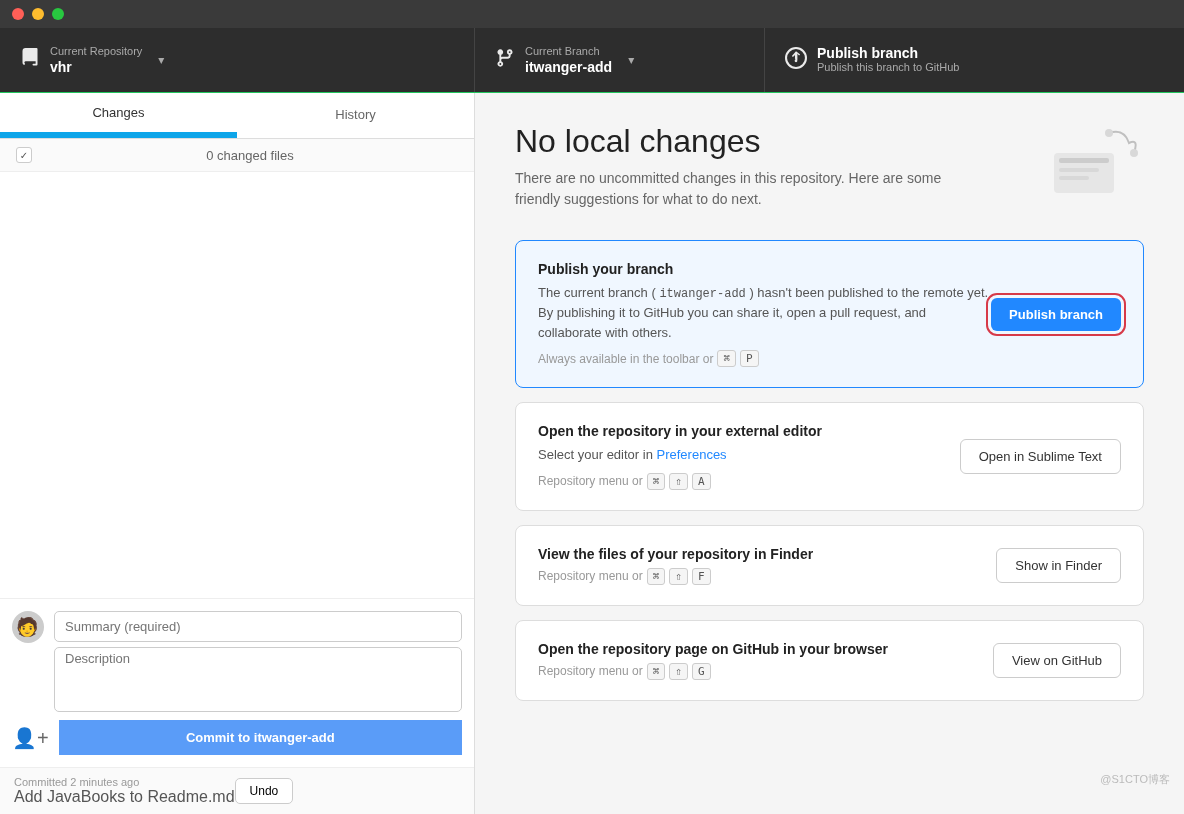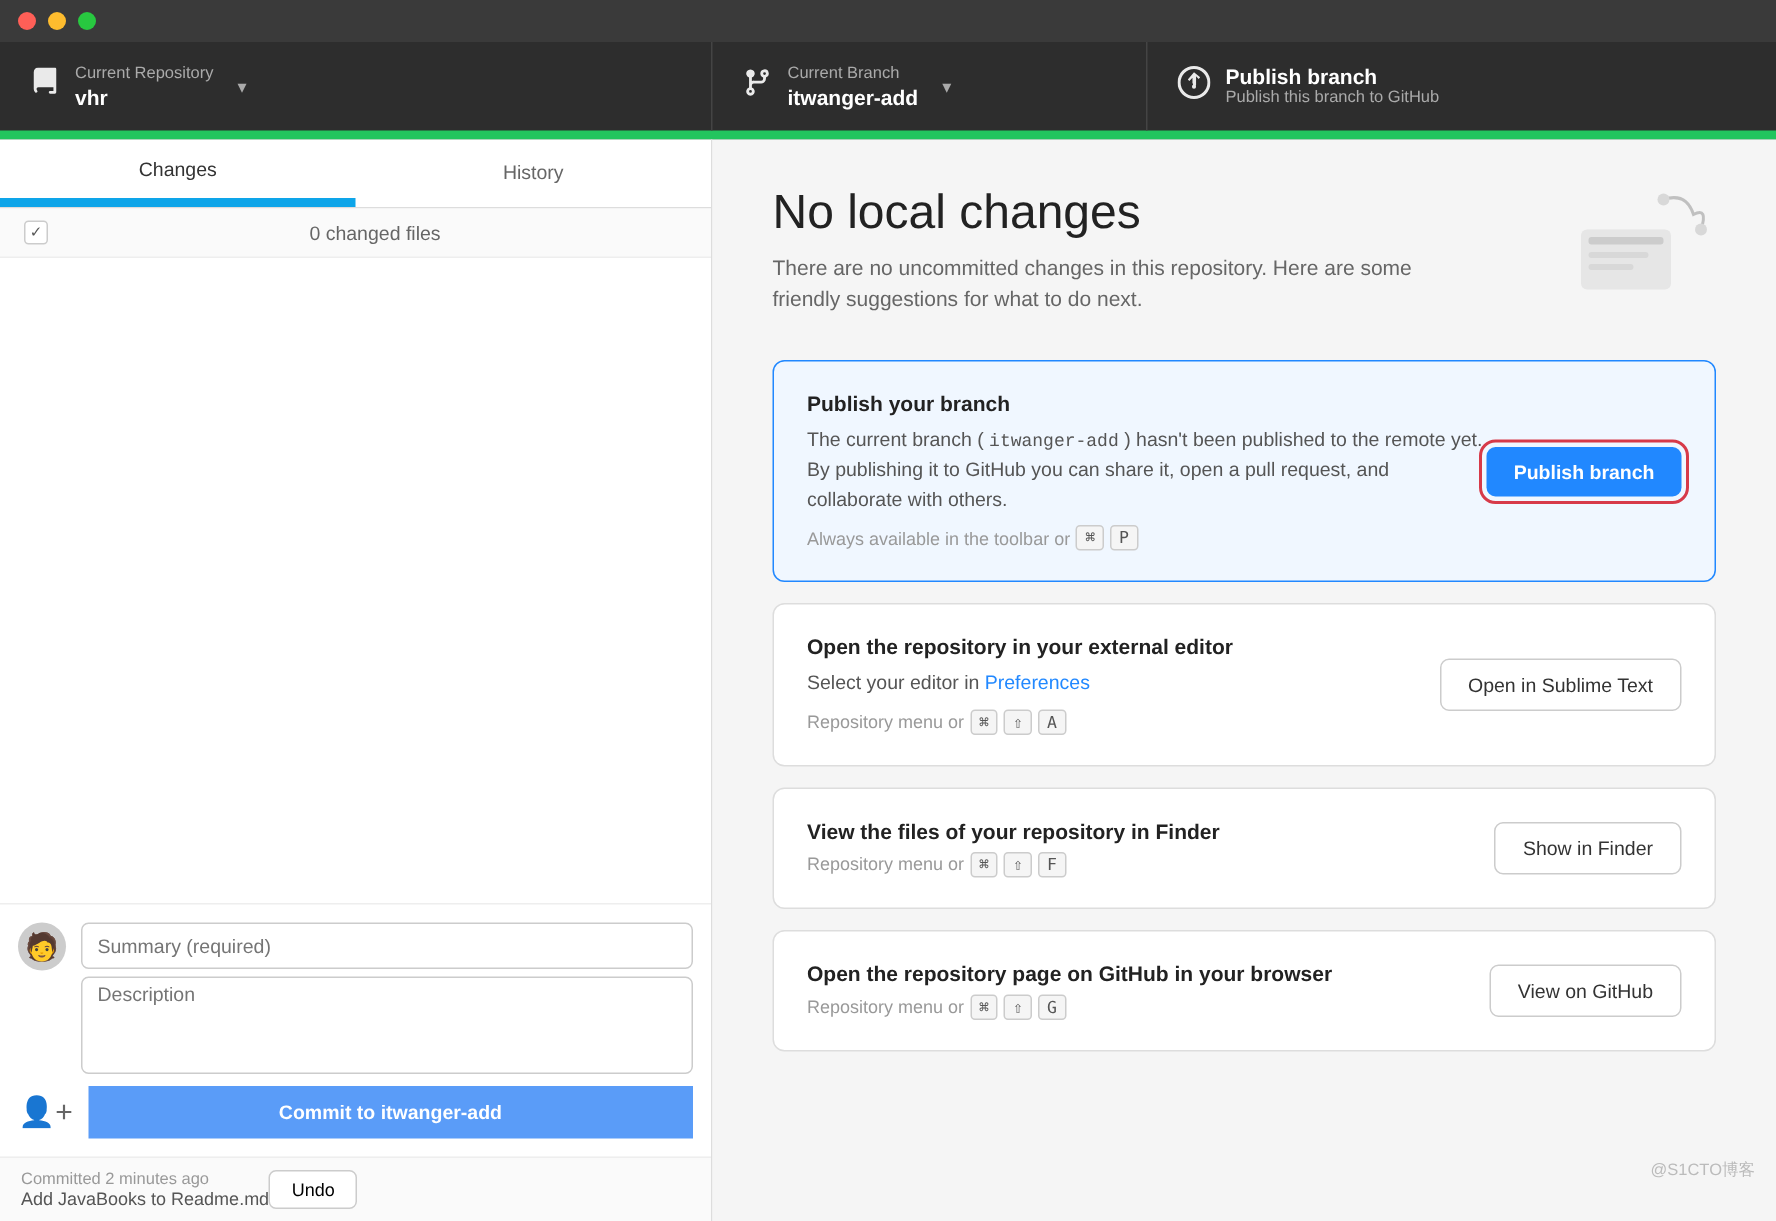--- a/index.html
+++ b/index.html
@@ -26,21 +26,21 @@
     .tl-red { background: #ff5f57; }
     .tl-yellow { background: #febc2e; }
     .tl-green { background: #28c840; }
 
     
     .app-header {
       height: 65px;
       background: #2d2d2d;
       display: flex;
       align-items: stretch;
-      border-bottom: 6px solid #22c55e;
+      border-bottom: 1px solid #22c55e;
     }
     .header-section {
       display: flex;
       align-items: center;
       padding: 0 20px;
       gap: 10px;
       cursor: pointer;
       border-right: 1px solid #444;
       min-width: 0;
     }
@@ -207,21 +207,21 @@
       justify-content: flex-start;
       padding: 8px 14px;
       border-top: 1px solid #eee;
       background: #fafafa;
     }
     .last-commit-info {
       display: flex;
       flex-direction: column;
     }
     .last-commit-time { font-size: 11px; color: #999; }
-    .last-commit-msg { font-size: 12px; color: #555; }
+    .last-commit-msg { font-size: 16px; color: #555; }
     .undo-btn {
       padding: 5px 14px;
       border: 1px solid #ccc;
       border-radius: 5px;
       background: #fff;
       font-size: 12px;
       cursor: pointer;
     }
 
     

